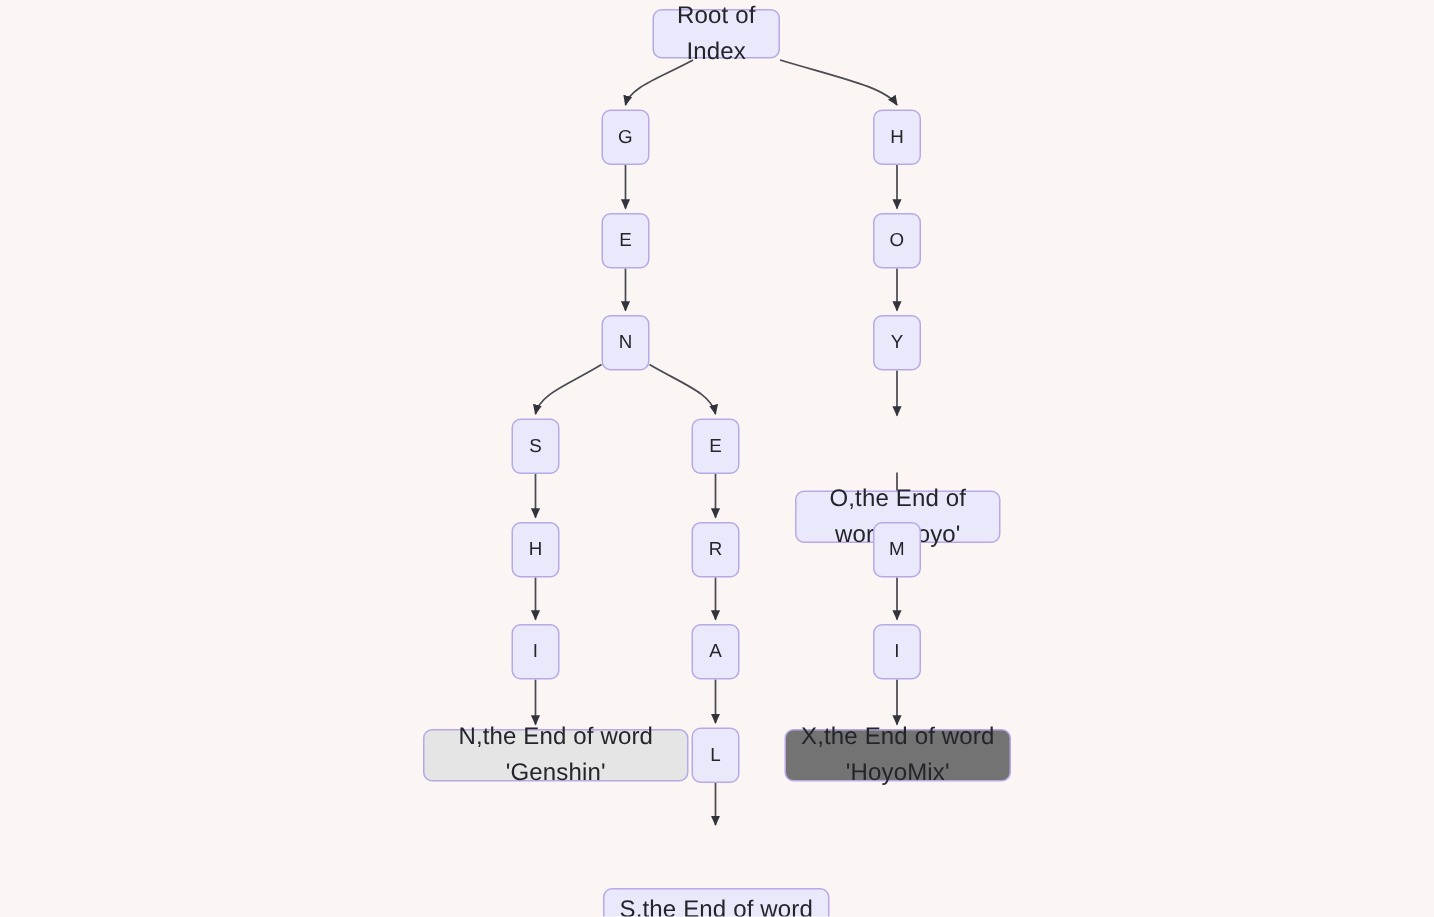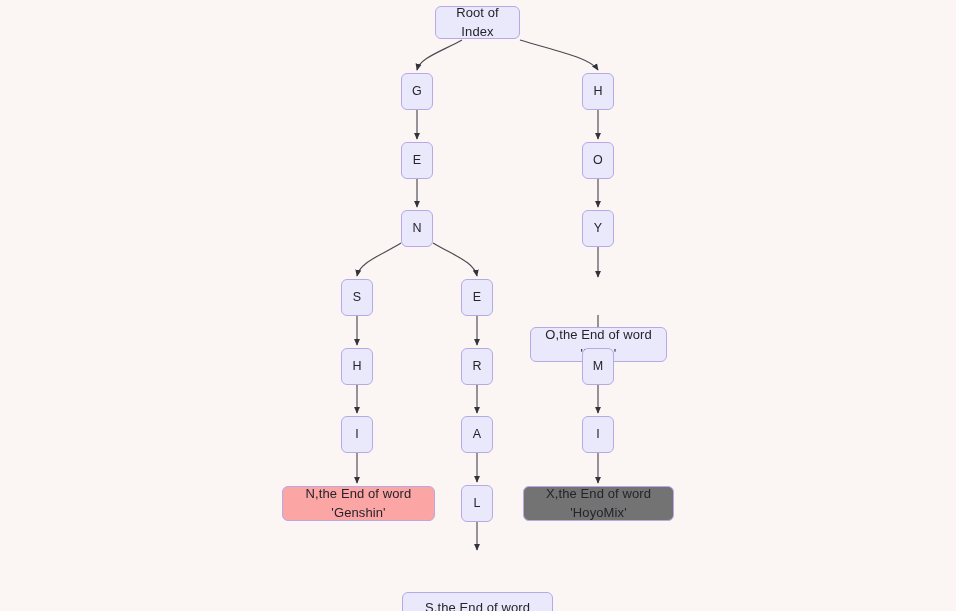--- a/index.html
+++ b/index.html
@@ -39,21 +39,21 @@
     position: absolute;
     box-sizing: border-box;
     background: #eae9fb;
     border: 1px solid #b6a9e6;
     border-radius: 6px;
     display: flex;
     align-items: center;
     justify-content: center;
     text-align: center;
     color: #24242b;
-    font-size: 13px;
+    font-size: 16px;
     line-height: 1.45;
     letter-spacing: 0.1px;
     padding: 2px 6px;
     white-space: pre-line;
   }
   .graph-node.letter {
     font-size: 12.5px;
   }
 </style>
 </head>
@@ -98,19 +98,19 @@
       <div class="graph-node letter" style="left: 582px; top: 210px; width: 32px; height: 37px; background: rgb(234, 233, 251); border-color: rgb(182, 169, 230);">Y</div>
       <div class="graph-node letter" style="left: 341px; top: 279px; width: 32px; height: 37px; background: rgb(234, 233, 251); border-color: rgb(182, 169, 230);">S</div>
       <div class="graph-node letter" style="left: 461px; top: 279px; width: 32px; height: 37px; background: rgb(234, 233, 251); border-color: rgb(182, 169, 230);">E</div>
       <div class="graph-node" style="left: 530px; top: 280px; width: 137px; height: 35px; background: rgb(234, 233, 251); border-color: rgb(182, 169, 230); margin-top: 47px;">O,the End of word 'Hoyo'</div>
       <div class="graph-node letter" style="left: 341px; top: 348px; width: 32px; height: 37px; background: rgb(234, 233, 251); border-color: rgb(182, 169, 230);">H</div>
       <div class="graph-node letter" style="left: 461px; top: 348px; width: 32px; height: 37px; background: rgb(234, 233, 251); border-color: rgb(182, 169, 230);">R</div>
       <div class="graph-node letter" style="left: 582px; top: 348px; width: 32px; height: 37px; background: rgb(234, 233, 251); border-color: rgb(182, 169, 230);">M</div>
       <div class="graph-node letter" style="left: 341px; top: 416px; width: 32px; height: 37px; background: rgb(234, 233, 251); border-color: rgb(182, 169, 230);">I</div>
       <div class="graph-node letter" style="left: 461px; top: 416px; width: 32px; height: 37px; background: rgb(234, 233, 251); border-color: rgb(182, 169, 230);">A</div>
       <div class="graph-node letter" style="left: 582px; top: 416px; width: 32px; height: 37px; background: rgb(234, 233, 251); border-color: rgb(182, 169, 230);">I</div>
-      <div class="graph-node" style="left: 282px; top: 486px; width: 153px; height: 35px; background: #fca5a5; border-color: rgb(182, 169, 230);">N,the End of word 'Genshin'</div>
+      <div class="graph-node" style="left: 282px; top: 486px; width: 177px; height: 35px; background: #e5e5e5; border-color: rgb(182, 169, 230);">N,the End of word 'Genshin'</div>
       <div class="graph-node letter" style="left: 461px; top: 485px; width: 32px; height: 37px; background: rgb(234, 233, 251); border-color: rgb(182, 169, 230);">L</div>
       <div class="graph-node" style="left: 523px; top: 486px; width: 151px; height: 35px; background: #737373; border-color: rgb(182, 169, 230);">X,the End of word 'HoyoMix'</div>
       <div class="graph-node" style="left: 402px; top: 553px; width: 151px; height: 52px; background: rgb(234, 233, 251); border-color: rgb(182, 169, 230); margin-top: 39px;">S,the End of word
 'Generals'</div>
     </div>
 </div>
 
 </body></html>

